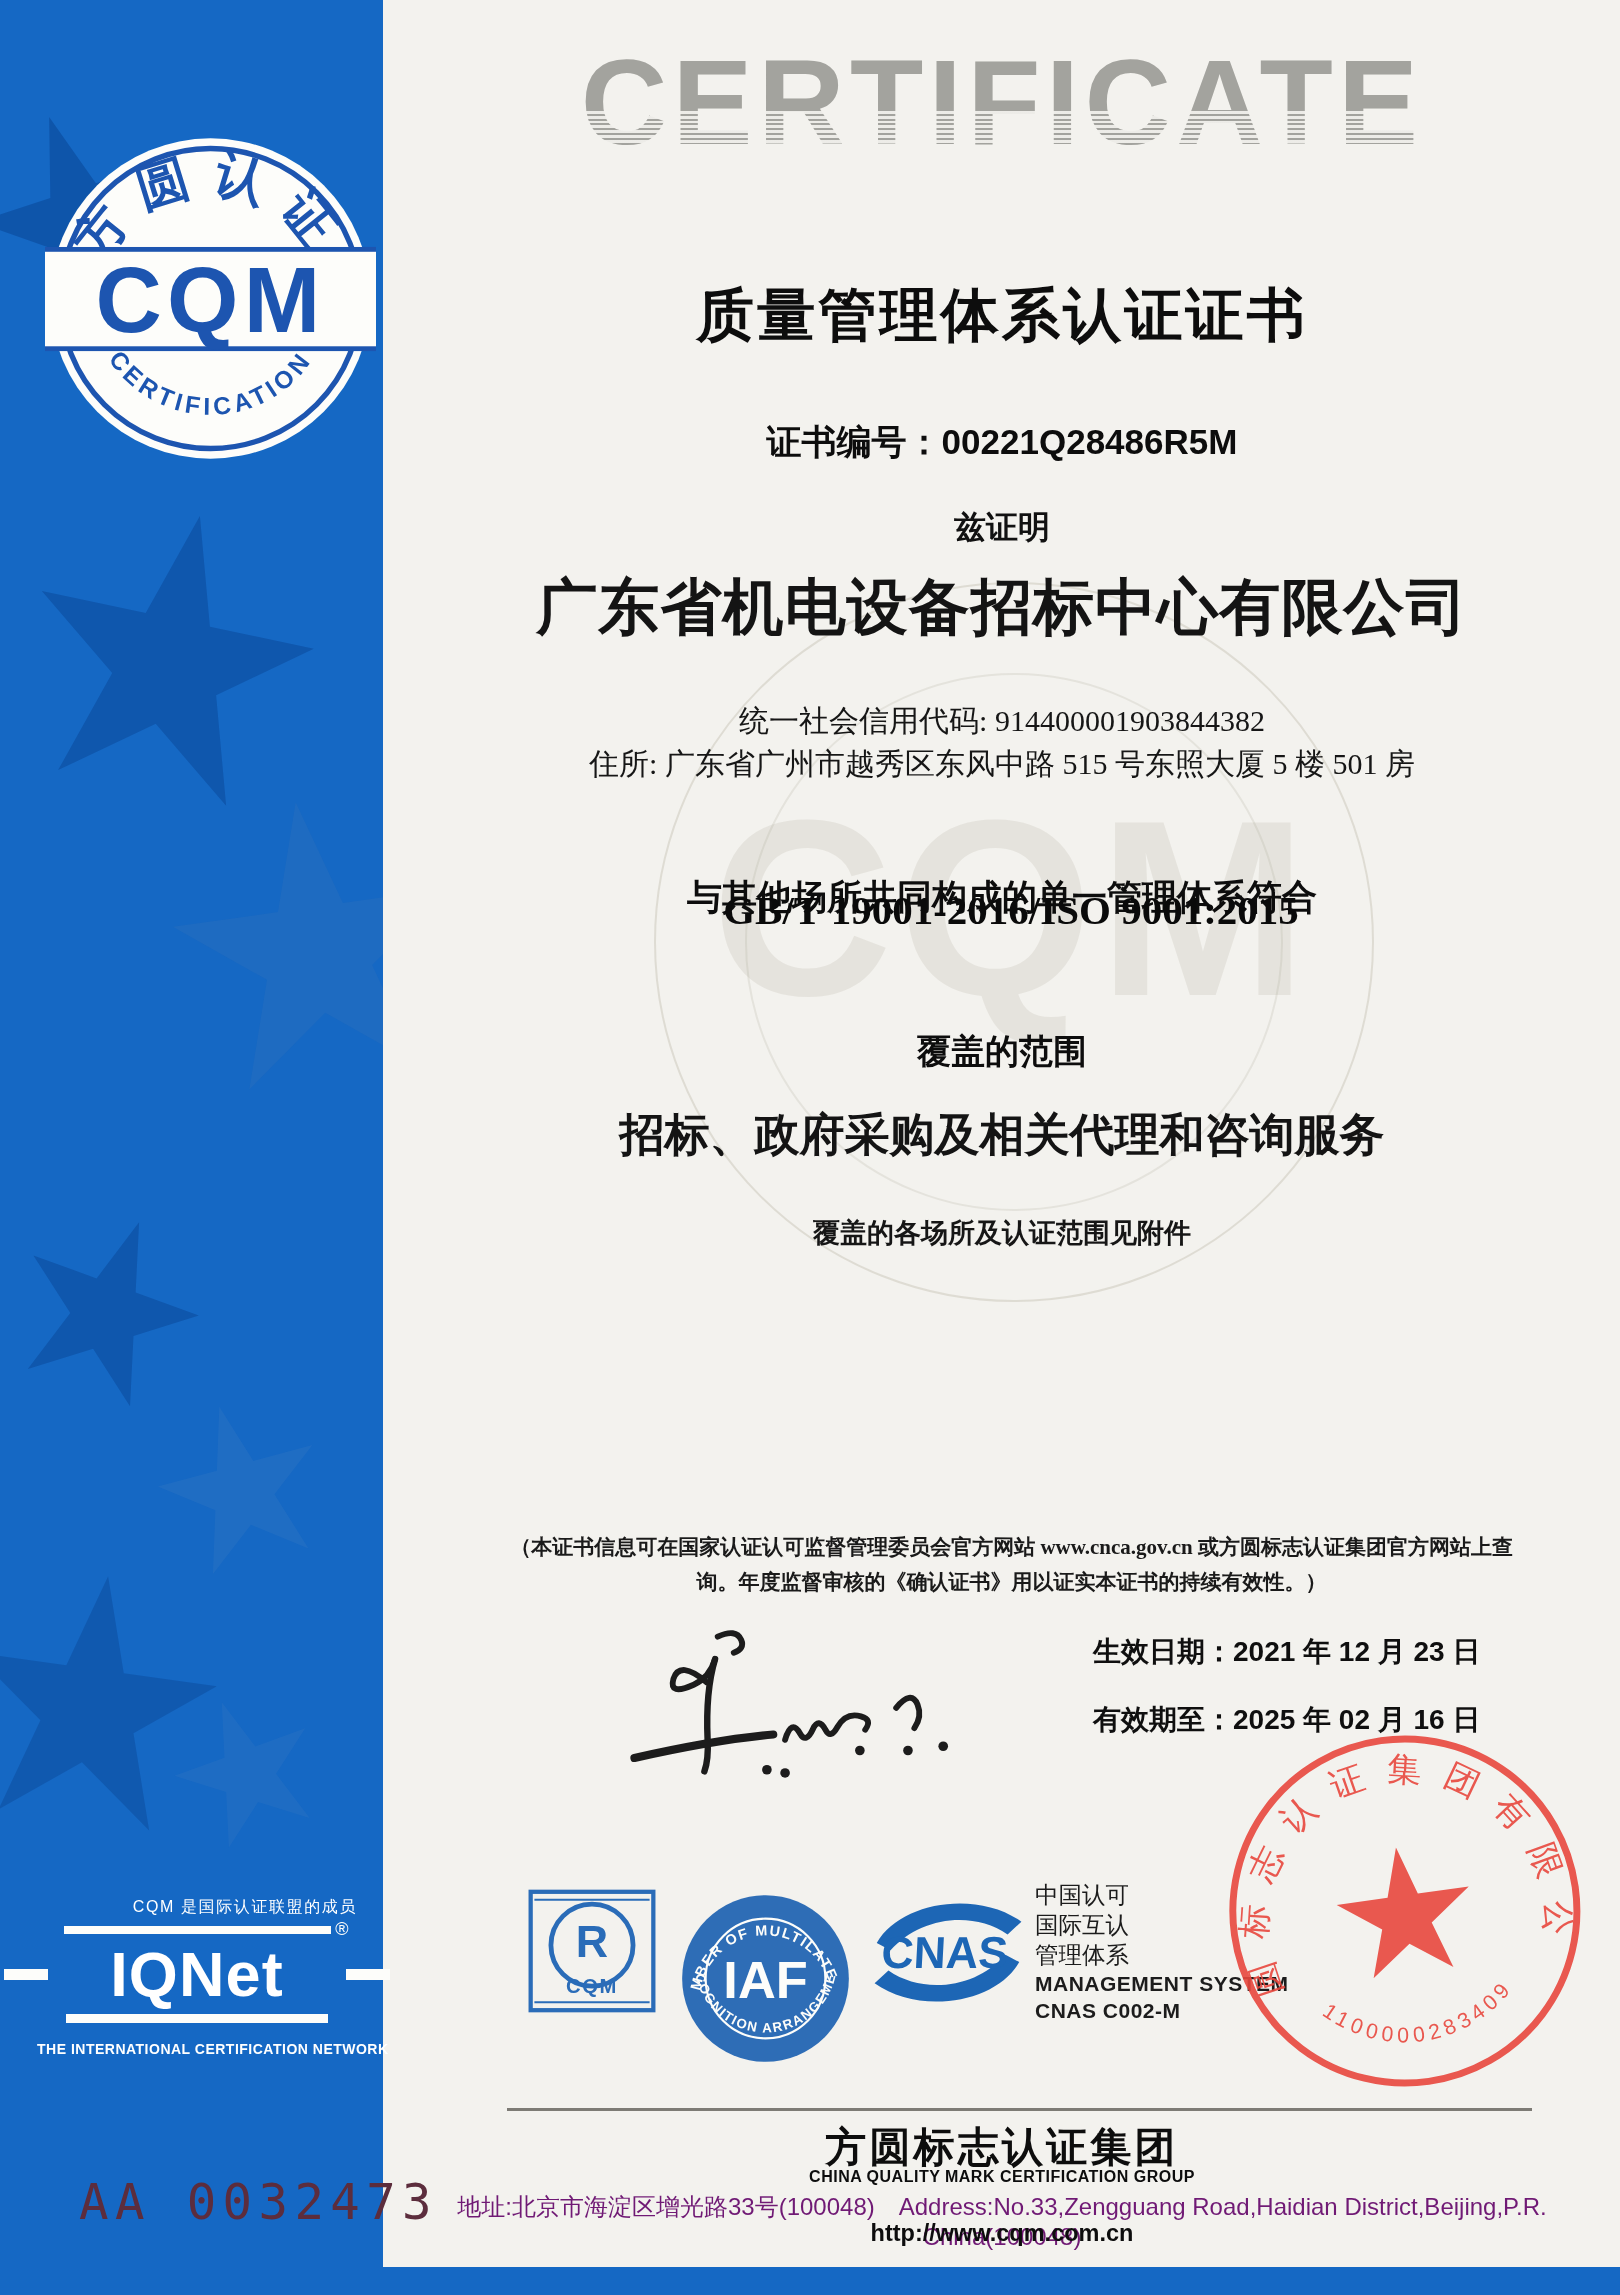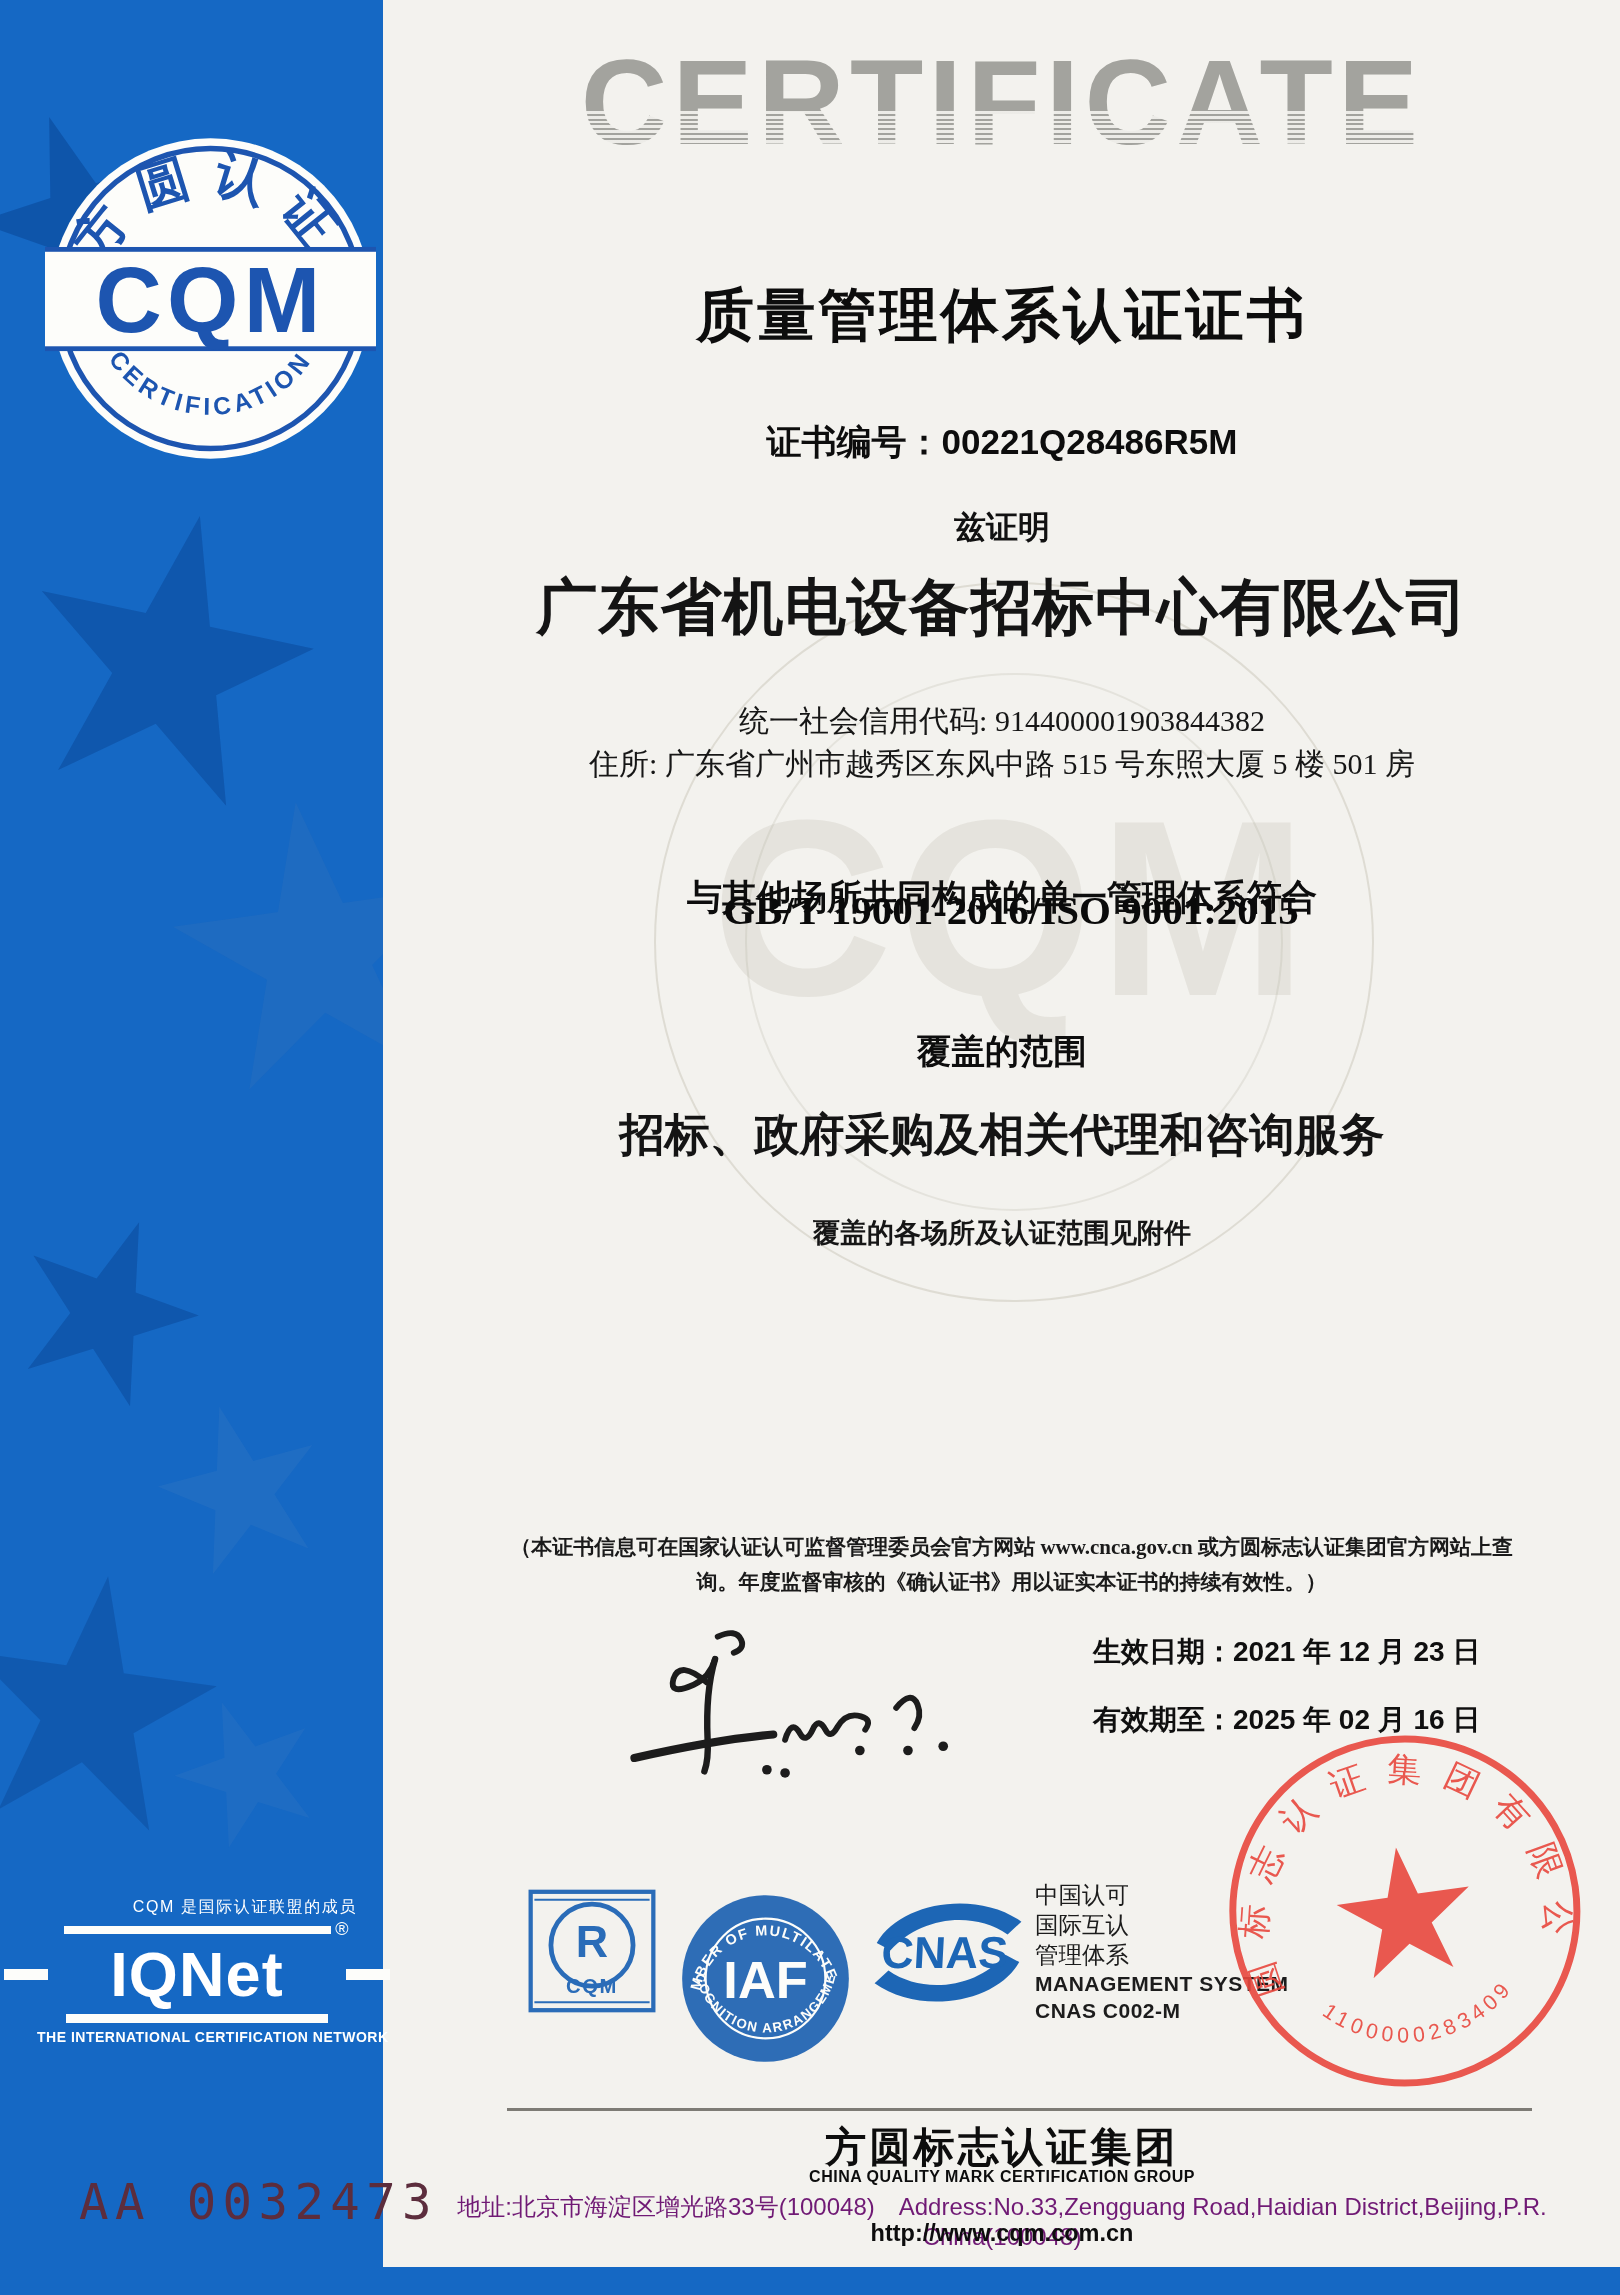--- a/index.html
+++ b/index.html
@@ -53,21 +53,21 @@
   .footer-addr{top:2191px;font-size:24px;color:#701a75;}
   .website{top:2220px;font-size:23.5px;font-weight:bold;color:#0d0d0d;}
   
   .iqnet{position:absolute;left:37px;top:1897px;width:320px;text-align:center;color:#fff;}
   .iqnet .member{font-size:16px;letter-spacing:1.6px;text-align:right;}
   .iqnet .bar{position:relative;height:8.5px;background:#fdfdfa;width:267px;margin:7.5px auto 0;}
   .iqnet .reg{position:absolute;right:-18px;top:-6.4px;font-size:18px;color:#fdfdfa;}
   .iqnet .brand{position:relative;font-size:63px;font-weight:bold;letter-spacing:1.1px;line-height:80px;}
   .iqnet .dash{position:absolute;width:44px;height:10.7px;background:#fdfdfa;top:35px;}
   .iqnet .bar2{height:8.5px;background:#fdfdfa;width:262px;margin:0 auto;}
-  .iqnet .tagline{margin-top:6px;font-size:14px;font-weight:bold;letter-spacing:0.5px;white-space:nowrap;}
+  .iqnet .tagline{margin-top:18px;font-size:14px;font-weight:bold;letter-spacing:0.5px;white-space:nowrap;}
   .serial{position:absolute;left:79px;top:2174px;font-family:"DejaVu Sans Mono",monospace;
           font-size:49px;letter-spacing:6.4px;color:#5c2d3d;}
 </style>
 </head>
 <body>
 
 <div class="page">
 
   <div class="band">
     <div class="star" style="left:-21.4px;top:112px;width:203px;height:203px;background:rgba(10,70,150,.55);transform:rotate(-18deg);"></div>

